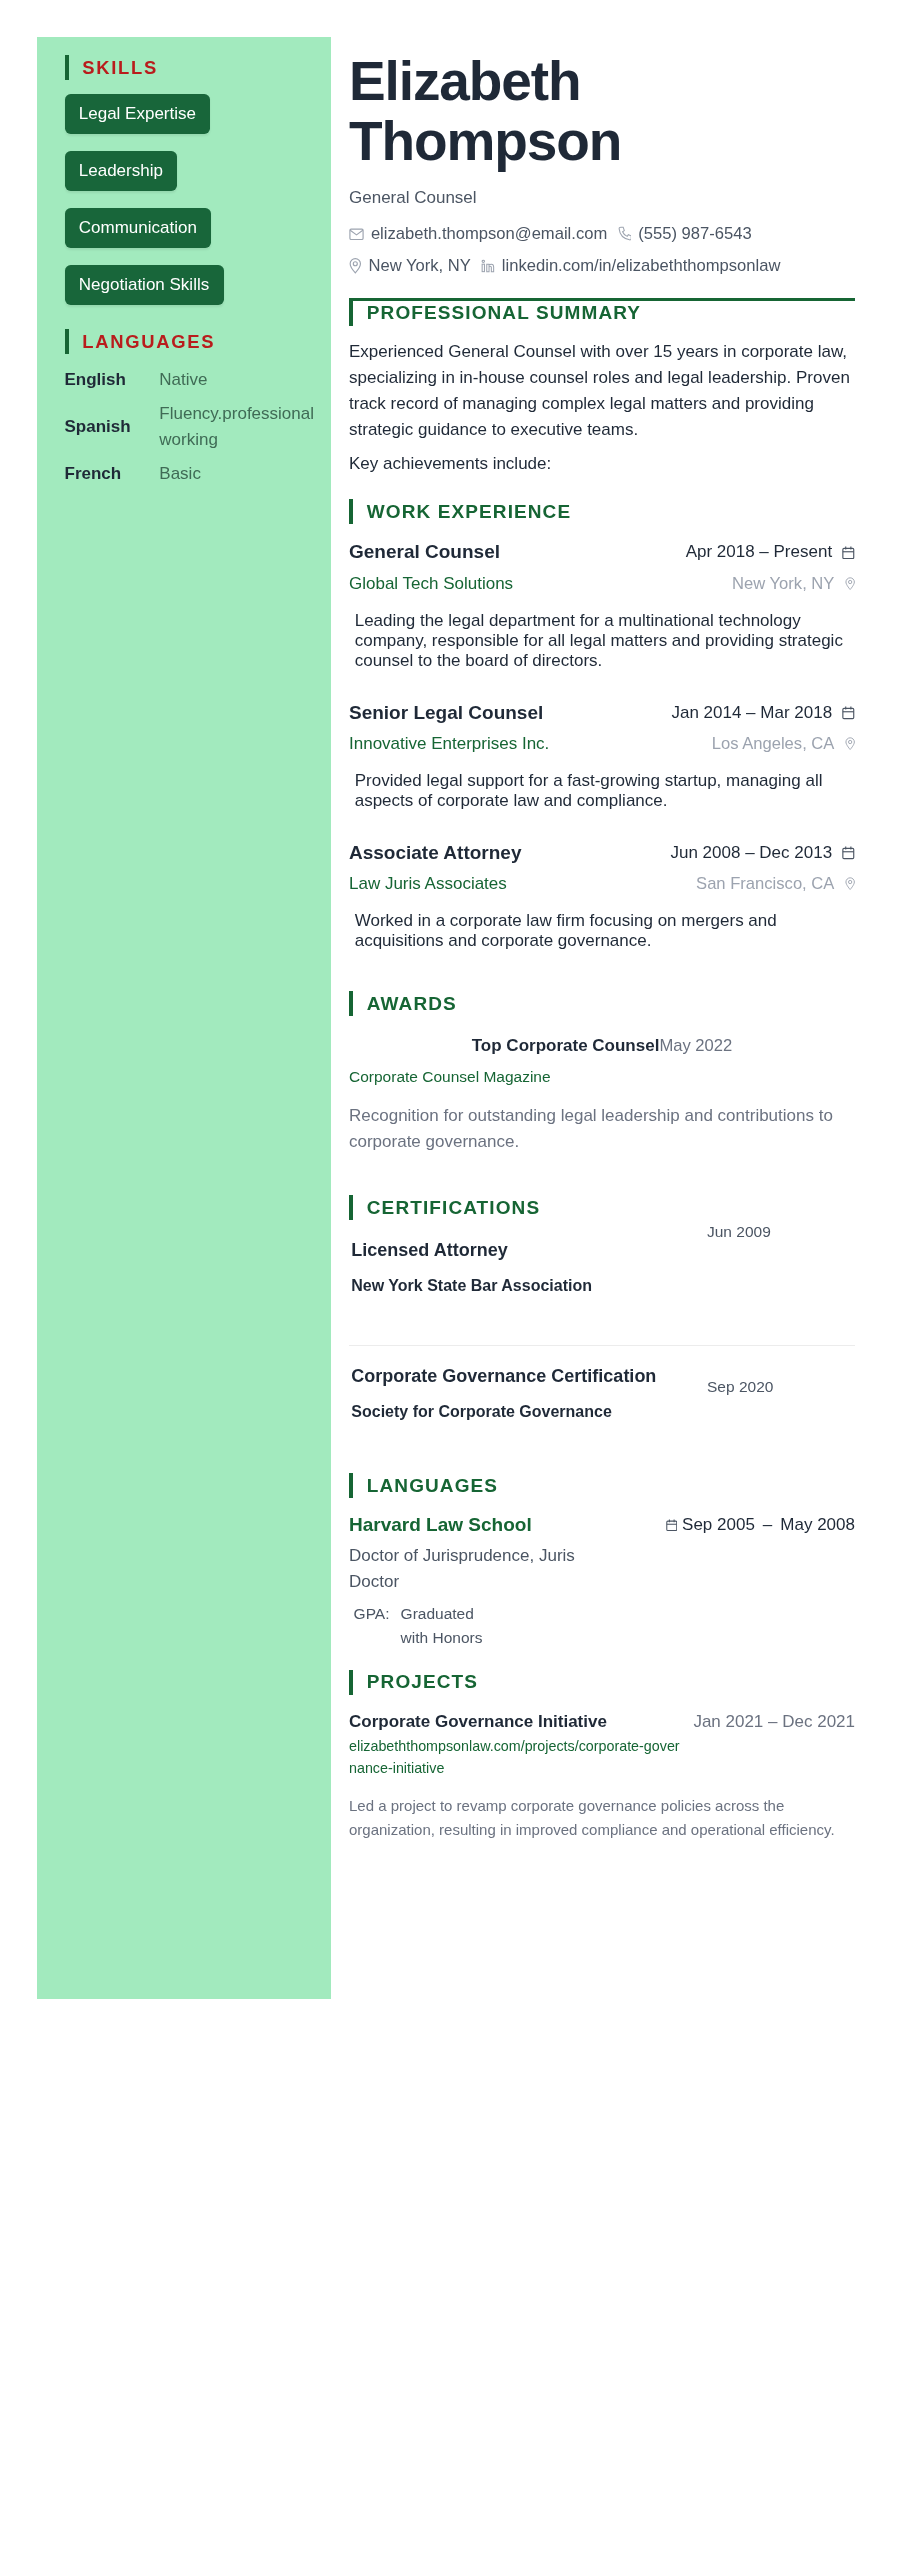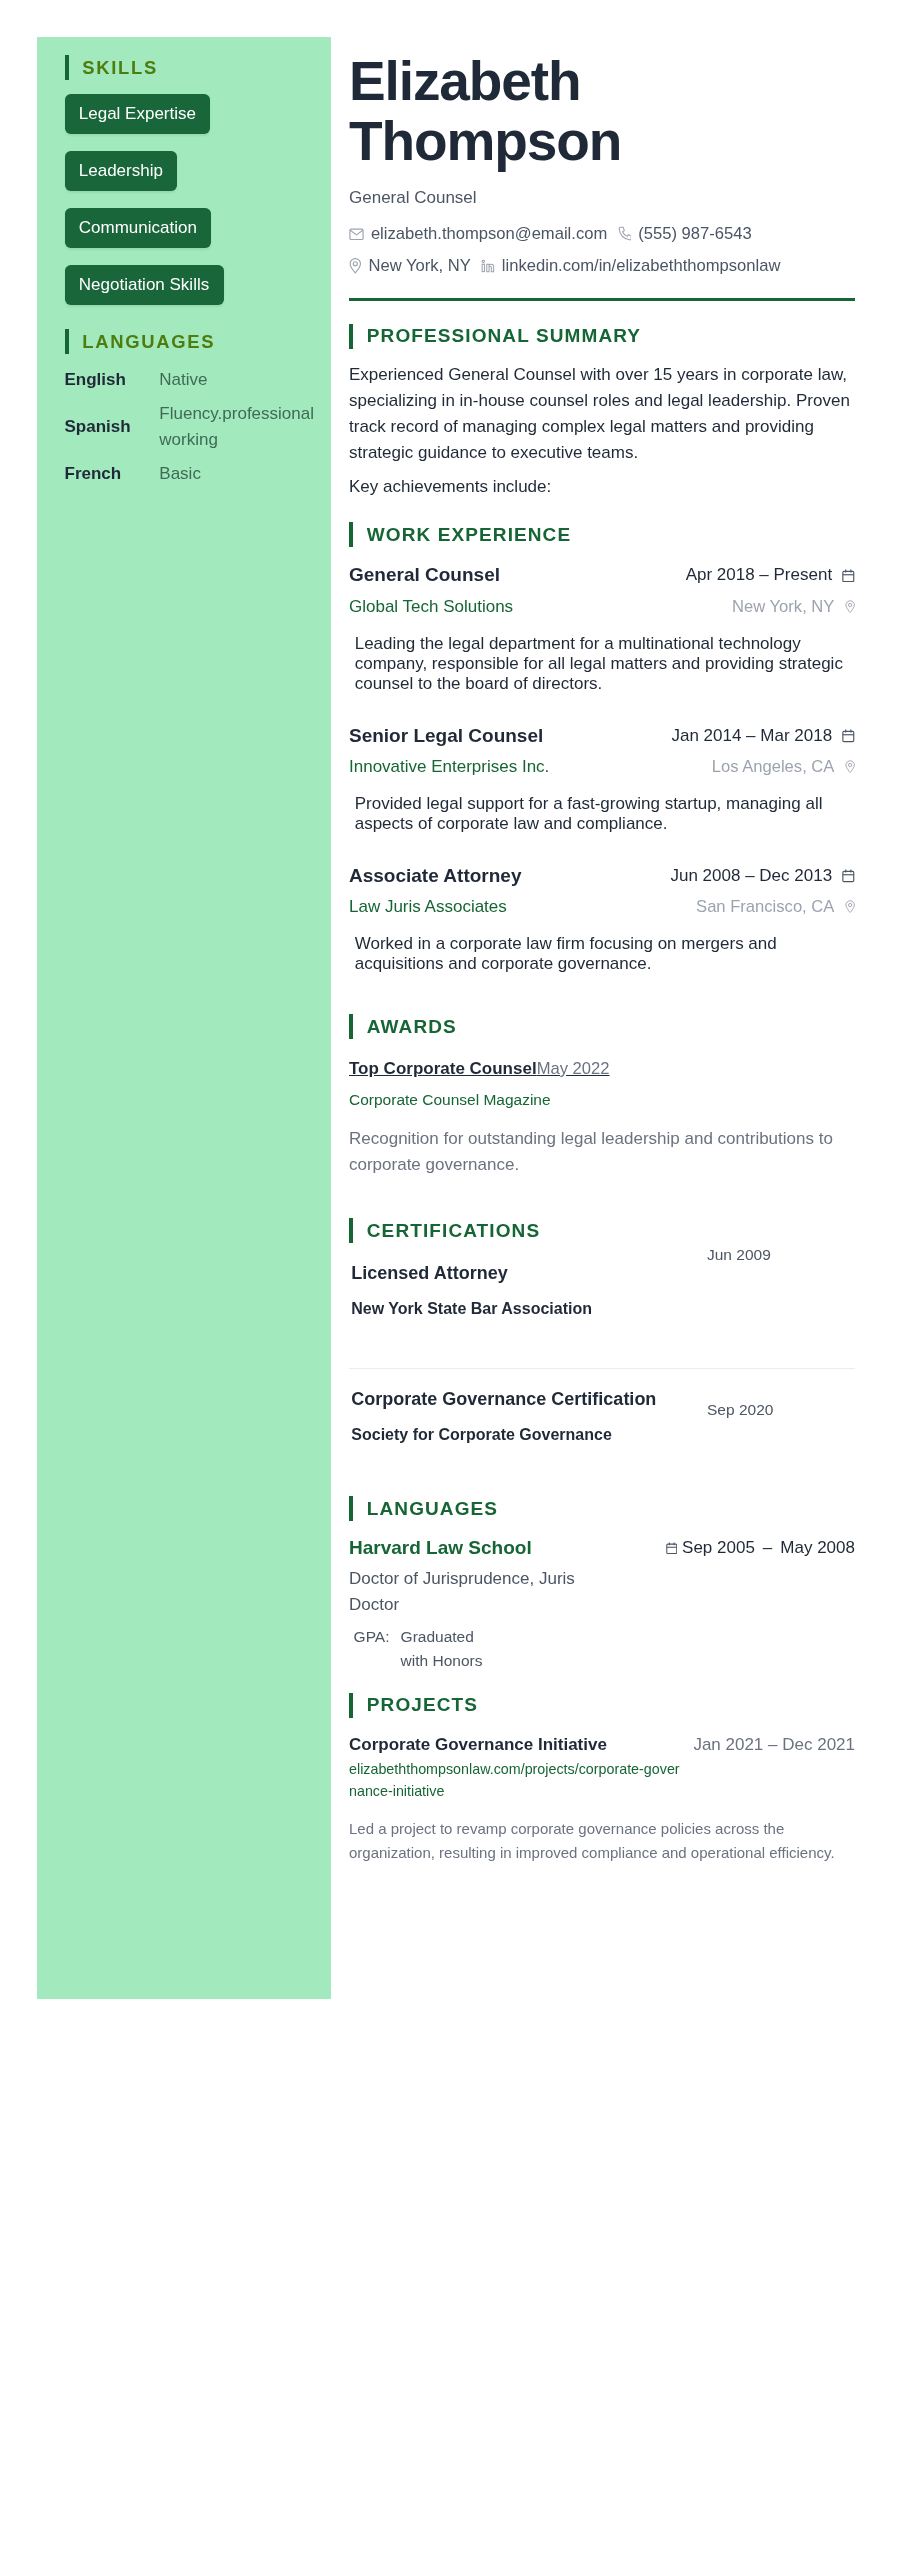--- a/index.html
+++ b/index.html
@@ -6,21 +6,21 @@
   html, body { width: 911px; height: 2576px; background: #ffffff; }
   body { position: relative; font-family: "Liberation Sans", "DejaVu Sans", sans-serif; color: #1f2937; }
 
   .sidebar {
     position: absolute; left: 37px; top: 37px; width: 294px; height: 1962px;
     background: #a2eabe; padding: 18.4px 0 0 27.5px;
   }
   .side-heading {
     display: flex; align-items: center; height: 25px;
     border-left: 4.6px solid #166534; padding-left: 13.8px;
-    color: #4d7c0f; font-weight: 700; font-size: 18.4px; letter-spacing: 1.7px;
+    color: #b91c1c; font-weight: 700; font-size: 18.4px; letter-spacing: 1.7px;
   }
   .chips { margin-top: 13.8px; display: flex; flex-direction: column; align-items: flex-start; gap: 17px; }
   .chip {
     background: #18663a; color: #ffffff; border-radius: 5.7px;
     font-size: 17px; height: 40px; line-height: 40px; padding: 0 14.3px;
     box-shadow: 0 1.1px 2.3px rgba(0,0,0,0.08);
   }
   .lang-section { margin-top: 24px; }
   .lang-list { margin-top: 12.6px; }
   .lang-row { display: flex; align-items: center; margin-bottom: 8px; }
@@ -34,38 +34,38 @@
   .contact-row + .contact-row { margin-top: 12.6px; }
   .contact-item { display: flex; align-items: center; margin-right: 10.3px; }
   .contact-item svg { margin-right: 6.9px; }
   .header-rule { height: 2.3px; background: #166534; margin-top: 22px; }
 
   .sec-heading {
     display: flex; align-items: center; height: 25px;
     border-left: 4.6px solid #166534; padding-left: 13.8px;
     color: #166534; font-weight: 700; font-size: 19px; letter-spacing: 1.1px;
   }
-  .summary { margin-top: 23px; }
+  .summary { }
   .summary p { font-size: 17px; line-height: 26px; color: #1f2937; margin-top: 13.8px; }
   .summary p.key { margin-top: 8px; }
 
   .work { margin-top: 22px; }
   .job { margin-top: 17px; }
   .job + .job { margin-top: 31px; }
   .job-top { display: flex; justify-content: space-between; align-items: center; }
   .job-title { font-size: 19px; font-weight: 700; color: #1f2937; }
   .job-date { font-size: 17px; color: #1f2937; display: flex; align-items: center; }
   .job-date svg, .job-loc svg { margin-left: 10.3px; }
   .job-sub { display: flex; justify-content: space-between; align-items: center; margin-top: 10.3px; }
   .job-company { font-size: 17px; color: #166534; }
   .job-loc { font-size: 16.6px; color: #9ca3af; display: flex; align-items: center; }
   .job-desc { font-size: 17px; line-height: 20px; color: #1f2937; margin-top: 17px; padding-left: 5.7px; }
 
   .awards { margin-top: 40px; }
-  .award-top { display: flex; justify-content: flex-start; margin-top: 19.5px; text-decoration: underline; }
+  .award-top { display: flex; justify-content: center; margin-top: 19.5px; }
   .award-title { font-size: 17px; font-weight: 700; color: #1f2937; }
   .award-date { font-size: 16.6px; color: #6b7280; }
   .award-org { font-size: 15.5px; color: #166534; margin-top: 12.6px; }
   .award-desc { font-size: 17px; line-height: 26px; color: #6b7280; margin-top: 17px; }
 
   .certs { margin-top: 40px; }
   .cert { padding: 19.5px 2.3px 0; height: 126px; border-bottom: 0.6px solid #ececec; position: relative; }
   .cert:last-child { border-bottom: none; }
   .cert + .cert { height: 104px; }
   .cert-title { font-size: 18px; font-weight: 700; color: #1f2937; }

